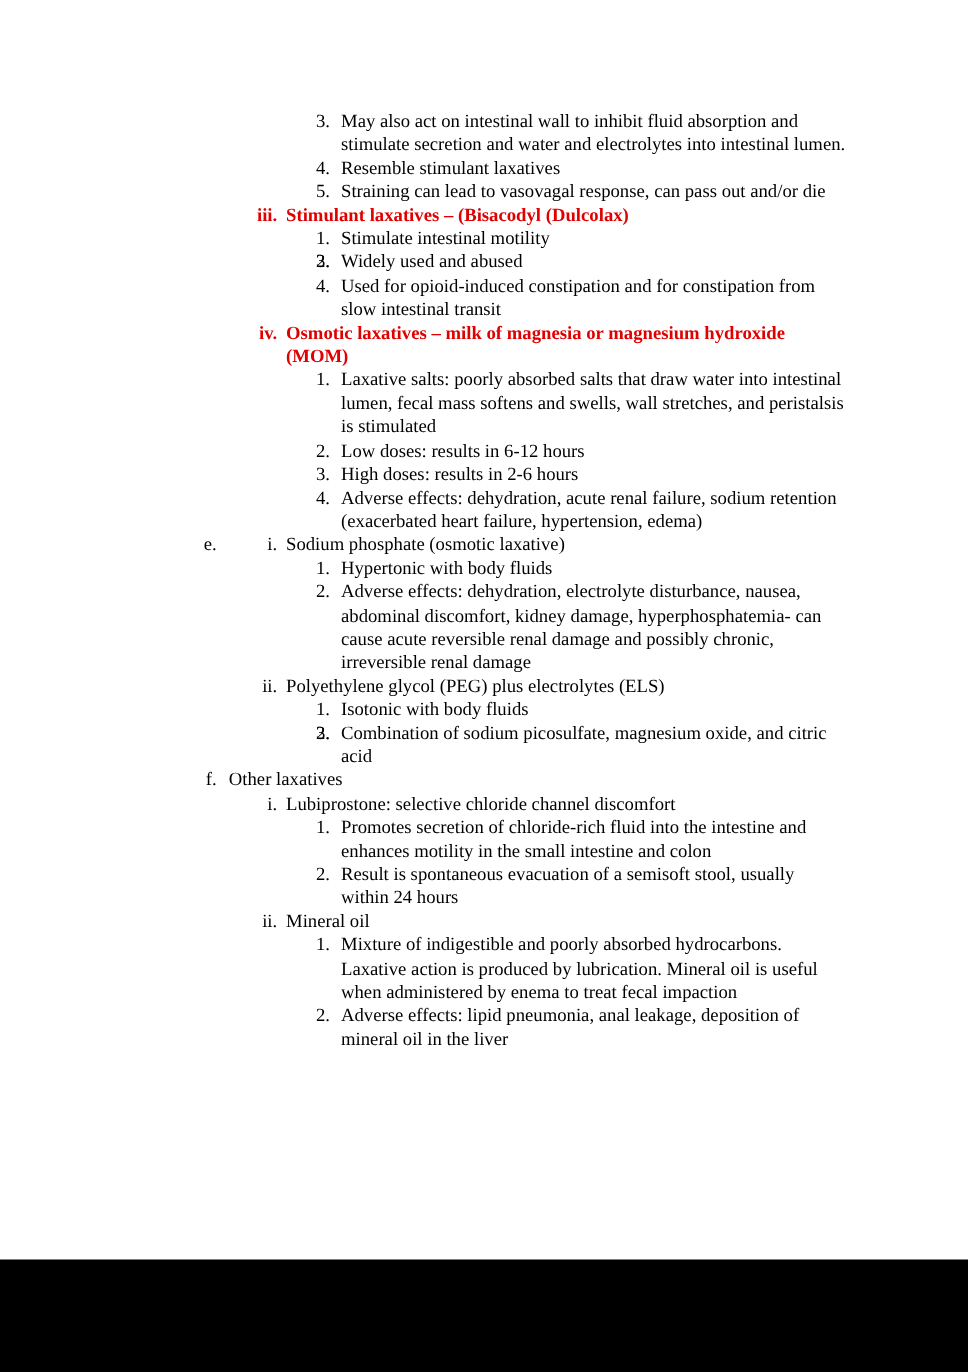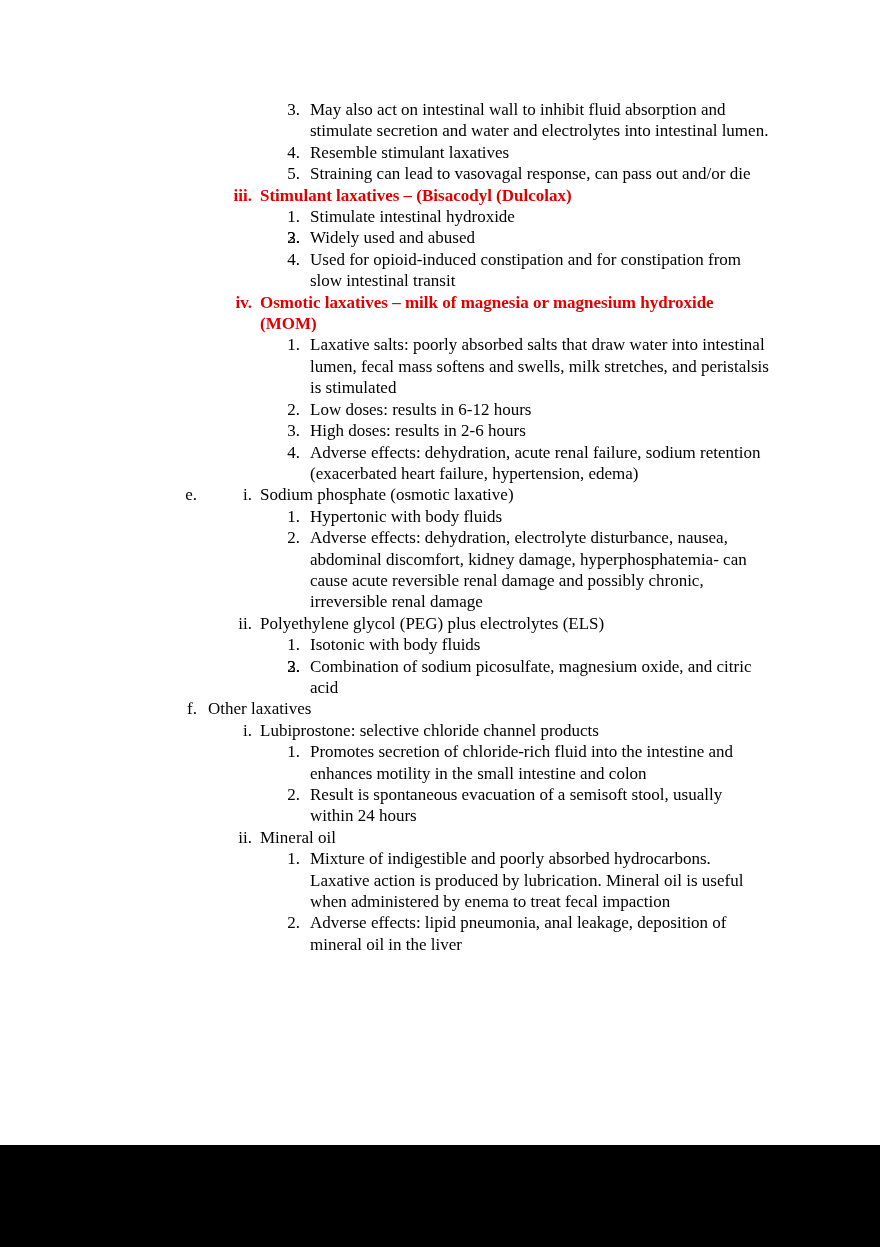--- a/index.html
+++ b/index.html
@@ -57,31 +57,31 @@
 <div class="page">
   <div class="doc">
 
     <div class="item lvl3"><span class="marker">3.</span><span class="text">May also act on intestinal wall to inhibit fluid absorption and
 stimulate secretion and water and electrolytes into intestinal lumen.</span></div>
     <div class="item lvl3"><span class="marker">4.</span><span class="text">Resemble stimulant laxatives</span></div>
     <div class="item lvl3"><span class="marker">5.</span><span class="text">Straining can lead to vasovagal response, can pass out and/or die</span></div>
 
     <div class="item lvl2 red"><span class="marker">iii.</span><span class="text">Stimulant laxatives – (Bisacodyl (Dulcolax)</span></div>
 
-    <div class="item lvl3"><span class="marker">1.</span><span class="text">Stimulate intestinal hydroxide</span></div>
+    <div class="item lvl3"><span class="marker">1.</span><span class="text">Stimulate intestinal motility</span></div>
     <div class="item lvl3"><span class="marker">2.</span></div>
     <div class="item lvl3"><span class="marker">3.</span><span class="text">Widely used and abused</span></div>
     <div class="item lvl3"><span class="marker">4.</span><span class="text">Used for opioid-induced constipation and for constipation from
 slow intestinal transit</span></div>
 
     <div class="item lvl2 red"><span class="marker">iv.</span><span class="text">Osmotic laxatives – milk of magnesia or magnesium hydroxide
 (MOM)</span></div>
 
     <div class="item lvl3"><span class="marker">1.</span><span class="text">Laxative salts: poorly absorbed salts that draw water into intestinal
-lumen, fecal mass softens and swells, milk stretches, and peristalsis
+lumen, fecal mass softens and swells, wall stretches, and peristalsis
 is stimulated</span></div>
     <div class="item lvl3"><span class="marker">2.</span><span class="text">Low doses: results in 6-12 hours</span></div>
     <div class="item lvl3"><span class="marker">3.</span><span class="text">High doses: results in 2-6 hours</span></div>
     <div class="item lvl3"><span class="marker">4.</span><span class="text">Adverse effects: dehydration, acute renal failure, sodium retention
 (exacerbated heart failure, hypertension, edema)</span></div>
 
     <div class="item lvl1"><span class="marker">e.</span></div>
 
     <div class="item lvl2"><span class="marker">i.</span><span class="text">Sodium phosphate (osmotic laxative)</span></div>
     <div class="item lvl3"><span class="marker">1.</span><span class="text">Hypertonic with body fluids</span></div>
@@ -90,21 +90,21 @@
 cause acute reversible renal damage and possibly chronic,
 irreversible renal damage</span></div>
     <div class="item lvl2"><span class="marker">ii.</span><span class="text">Polyethylene glycol (PEG) plus electrolytes (ELS)</span></div>
     <div class="item lvl3"><span class="marker">1.</span><span class="text">Isotonic with body fluids</span></div>
     <div class="item lvl3"><span class="marker">2.</span></div>
     <div class="item lvl3"><span class="marker">3.</span><span class="text">Combination of sodium picosulfate, magnesium oxide, and citric
 acid</span></div>
 
     <div class="item lvl1"><span class="marker">f.</span><span class="text">Other laxatives</span></div>
 
-    <div class="item lvl2"><span class="marker">i.</span><span class="text">Lubiprostone: selective chloride channel products</span></div>
+    <div class="item lvl2"><span class="marker">i.</span><span class="text">Lubiprostone: selective chloride channel discomfort</span></div>
     <div class="item lvl3"><span class="marker">1.</span><span class="text">Promotes secretion of chloride-rich fluid into the intestine and
 enhances motility in the small intestine and colon</span></div>
     <div class="item lvl3"><span class="marker">2.</span><span class="text">Result is spontaneous evacuation of a semisoft stool, usually
 within 24 hours</span></div>
     <div class="item lvl2"><span class="marker">ii.</span><span class="text">Mineral oil</span></div>
 
     <div class="item lvl3"><span class="marker">1.</span><span class="text">Mixture of indigestible and poorly absorbed hydrocarbons.
 Laxative action is produced by lubrication. </span><span class="text bold">Mineral oil is useful
 when administered by enema to treat fecal impaction</span></div>
     <div class="item lvl3"><span class="marker">2.</span><span class="text">Adverse effects: lipid pneumonia, anal leakage, deposition of

